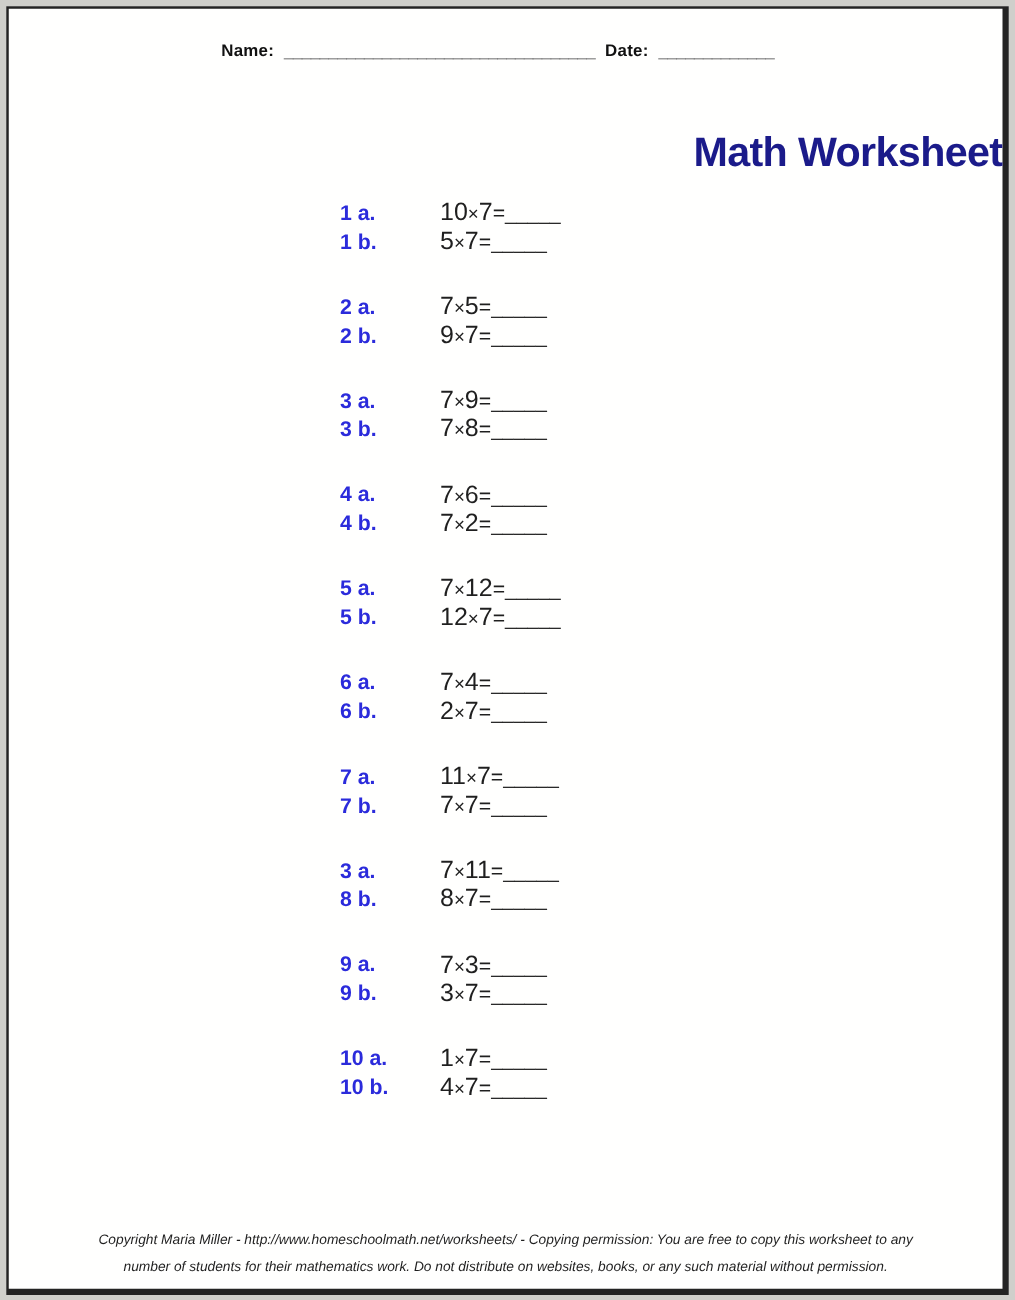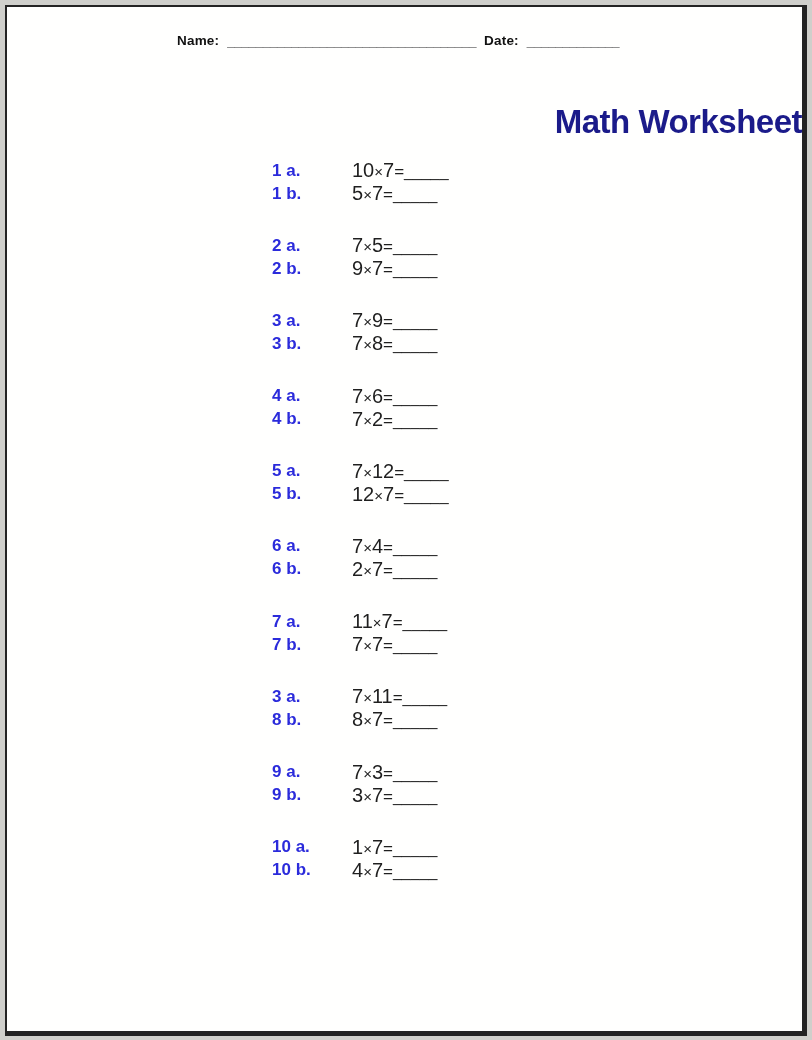--- a/index.html
+++ b/index.html
@@ -335,16 +335,18 @@
               <span class="times">×</span>
               <span class="op">7</span>
               <span class="eq">=</span>
               <span class="blank">_____</span>
             </span>
           </div>
         </div>
       </div>
 
     <div class="footer">
+      <div>Copyright Maria Miller - http://www.homeschoolmath.net/worksheets/ - Copying permission: You are free to copy this worksheet to any</div>
+      <div>number of students for their mathematics work. Do not distribute on websites, books, or any such material without permission.</div>
     </div>
 
   </div>
 </div>
 
 </body></html>

